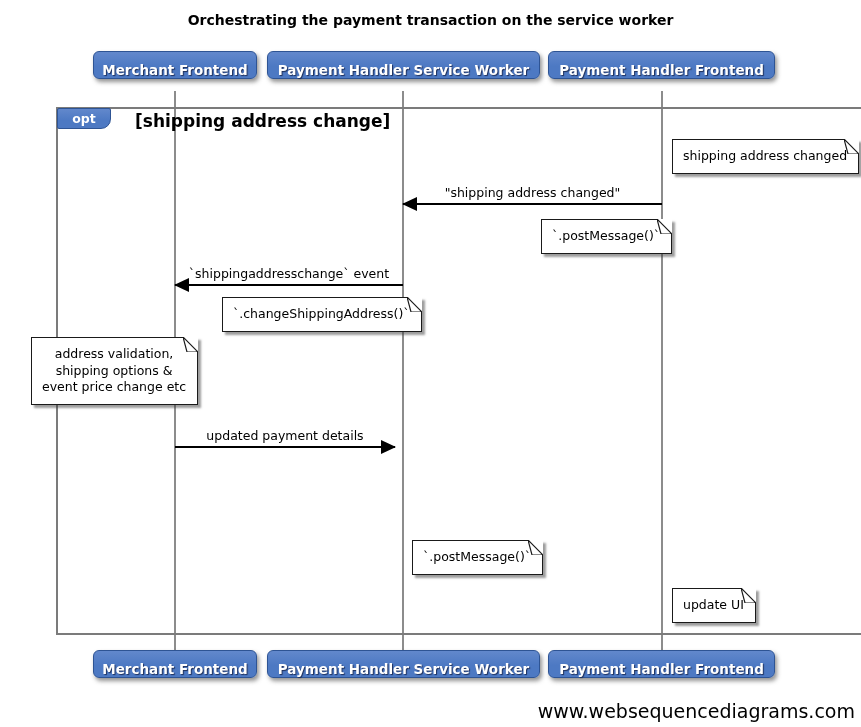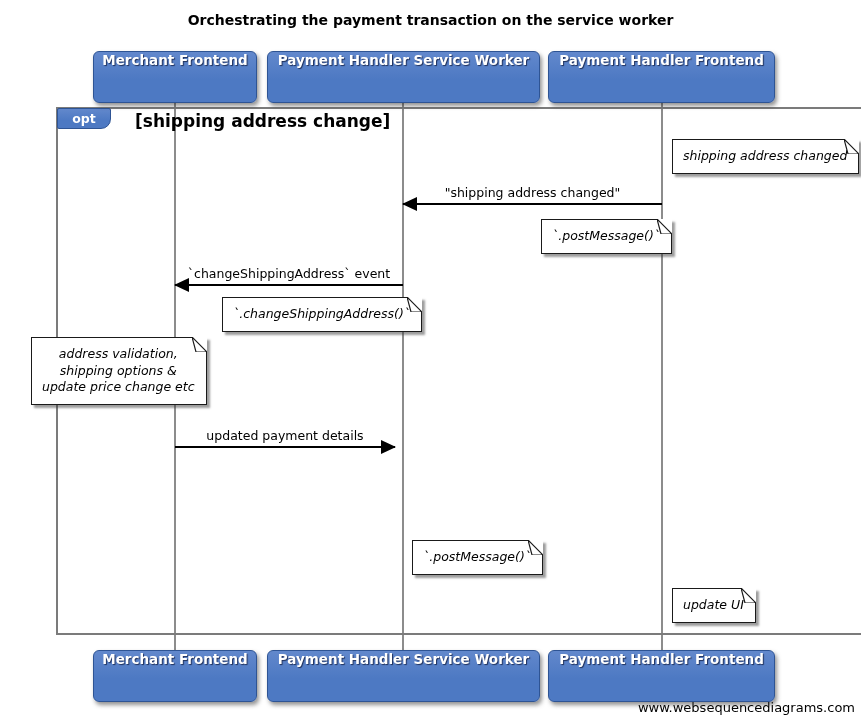--- a/index.html
+++ b/index.html
@@ -22,26 +22,26 @@
     position:absolute;left:0;top:12px;width:100%;
     text-align:center;font-size:14px;font-weight:bold;color:var(--text);
   }
 
   .lifeline{
     position:absolute;top:91px;height:560px;width:2px;
     background:var(--lifeline);z-index:1;
   }
 
   .actor-box{
-    position:absolute;height:52px;z-index:6;
+    position:absolute;height:28px;z-index:6;
     background:linear-gradient(180deg,var(--actor-fill-light) 0%,var(--actor-fill) 55%);
     border:1.5px solid var(--actor-border);
     border-radius:6px;
     box-shadow:2px 3px 4px rgba(40,40,40,0.5);
-    display:flex;align-items:flex-start;justify-content:center;
+    display:flex;align-items:flex-end;justify-content:center;
     color:var(--actor-text);font-weight:bold;font-size:13.5px;white-space:nowrap;
     text-shadow:1px 1px 1px rgba(25,40,80,0.9);
   }
 
   .opt-frame{
     position:absolute;left:8px;top:107px;width:843px;height:528px;
     border:2px solid var(--frame-border);z-index:2;margin-left:48px;
   }
   .opt-tab{
     position:absolute;left:-1px;top:-1px;width:54px;height:21px;
@@ -68,27 +68,26 @@
   }
   .dir-left  .arrowhead{left:-1px;border-right:15px solid #000;}
   .dir-right .arrowhead{right:-1px;border-left:15px solid #000;}
 
   .note{
     position:absolute;z-index:5;display:inline-block;
     background:var(--note-bg);border:1px solid var(--note-border);
     padding:8px 11px 8px 10px;font-size:12.5px;line-height:16.5px;
     white-space:nowrap;color:var(--text);
     box-shadow:3px 3px 2px rgba(60,60,60,0.5);
-    font-style:italic;
   }
   .dogear{position:absolute;top:-1px;right:-1px;}
 
   .diagram-footer{
     position:absolute;right:6px;top:700px;
-    font-size:13px;color:var(--text);
+    font-size:19px;color:var(--text);
   }
 </style>
 </head>
 <body>
 
 <div id="canvas">
 
   <div class="diagram-title">Orchestrating the payment transaction on the service worker</div>
 
   <div class="lifeline" style="left:174px;"></div>
@@ -112,21 +111,21 @@
     <div class="opt-guard">[shipping address change]</div>
   </div>
 
   <div class="msg dir-left" style="left:403px;top:185px;width:259px;">
     <div class="msg-label">"shipping address changed"</div>
     <div class="msg-line"></div>
     <div class="arrowhead"></div>
   </div>
 
   <div class="msg dir-left" style="left:175px;top:266px;width:228px;">
-    <div class="msg-label">`changeShippingAddress` event</div>
+    <div class="msg-label">`shippingaddresschange` event</div>
     <div class="msg-line"></div>
     <div class="arrowhead"></div>
   </div>
 
   <div class="msg dir-right" style="left:175px;top:428px;width:220px;">
     <div class="msg-label">updated payment details</div>
     <div class="msg-line"></div>
     <div class="arrowhead"></div>
   </div>
 
@@ -151,21 +150,21 @@
     <span>`.changeShippingAddress()`</span>
     <svg class="dogear" width="15" height="15" viewBox="0 0 15 15">
       <polygon points="0,0 15,0 15,15" fill="#ffffff"></polygon>
       <polygon points="0,0 15,15 4,15" fill="#ffffff" stroke="#1a1a1a" stroke-width="1.2"></polygon>
     </svg>
   </div>
 
   <div class="note" style="left:31px;top:337px;text-align:center;">
     <div>address validation,</div>
     <div>shipping options &amp;</div>
-    <div>update price change etc</div>
+    <div>event price change etc</div>
     <svg class="dogear" width="15" height="15" viewBox="0 0 15 15">
       <polygon points="0,0 15,0 15,15" fill="#ffffff"></polygon>
       <polygon points="0,0 15,15 4,15" fill="#ffffff" stroke="#1a1a1a" stroke-width="1.2"></polygon>
     </svg>
   </div>
 
 
   <div class="note" style="left:412px;top:540px;">
     <span>`.postMessage()`</span>
     <svg class="dogear" width="15" height="15" viewBox="0 0 15 15">

